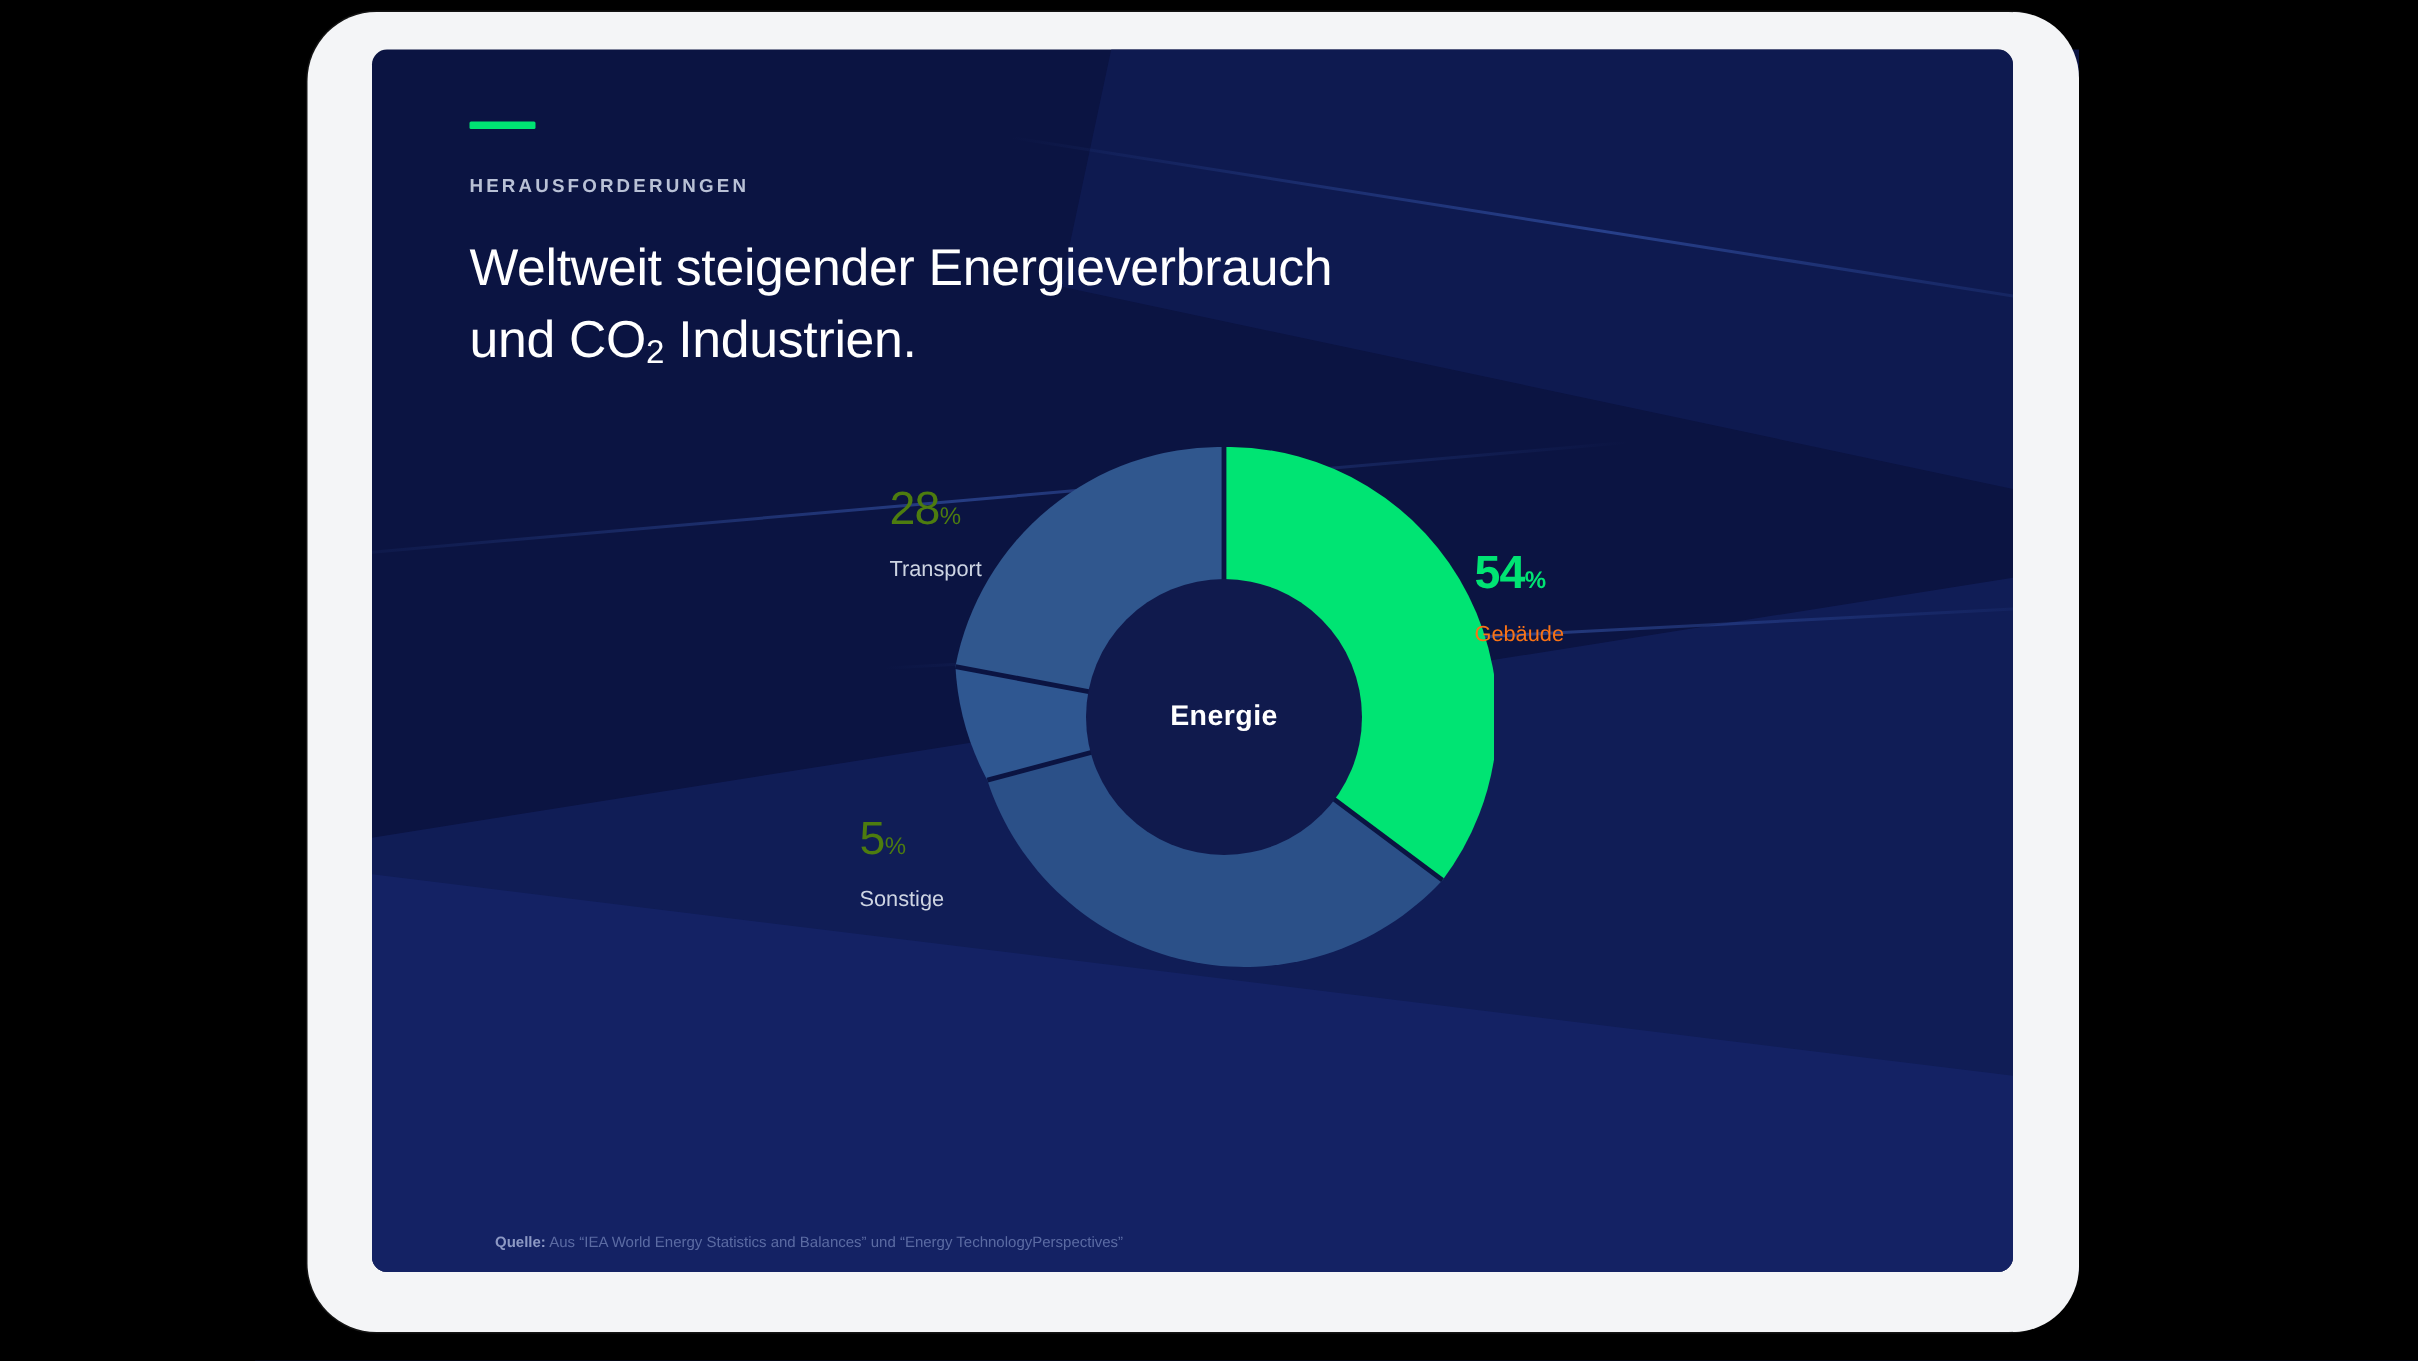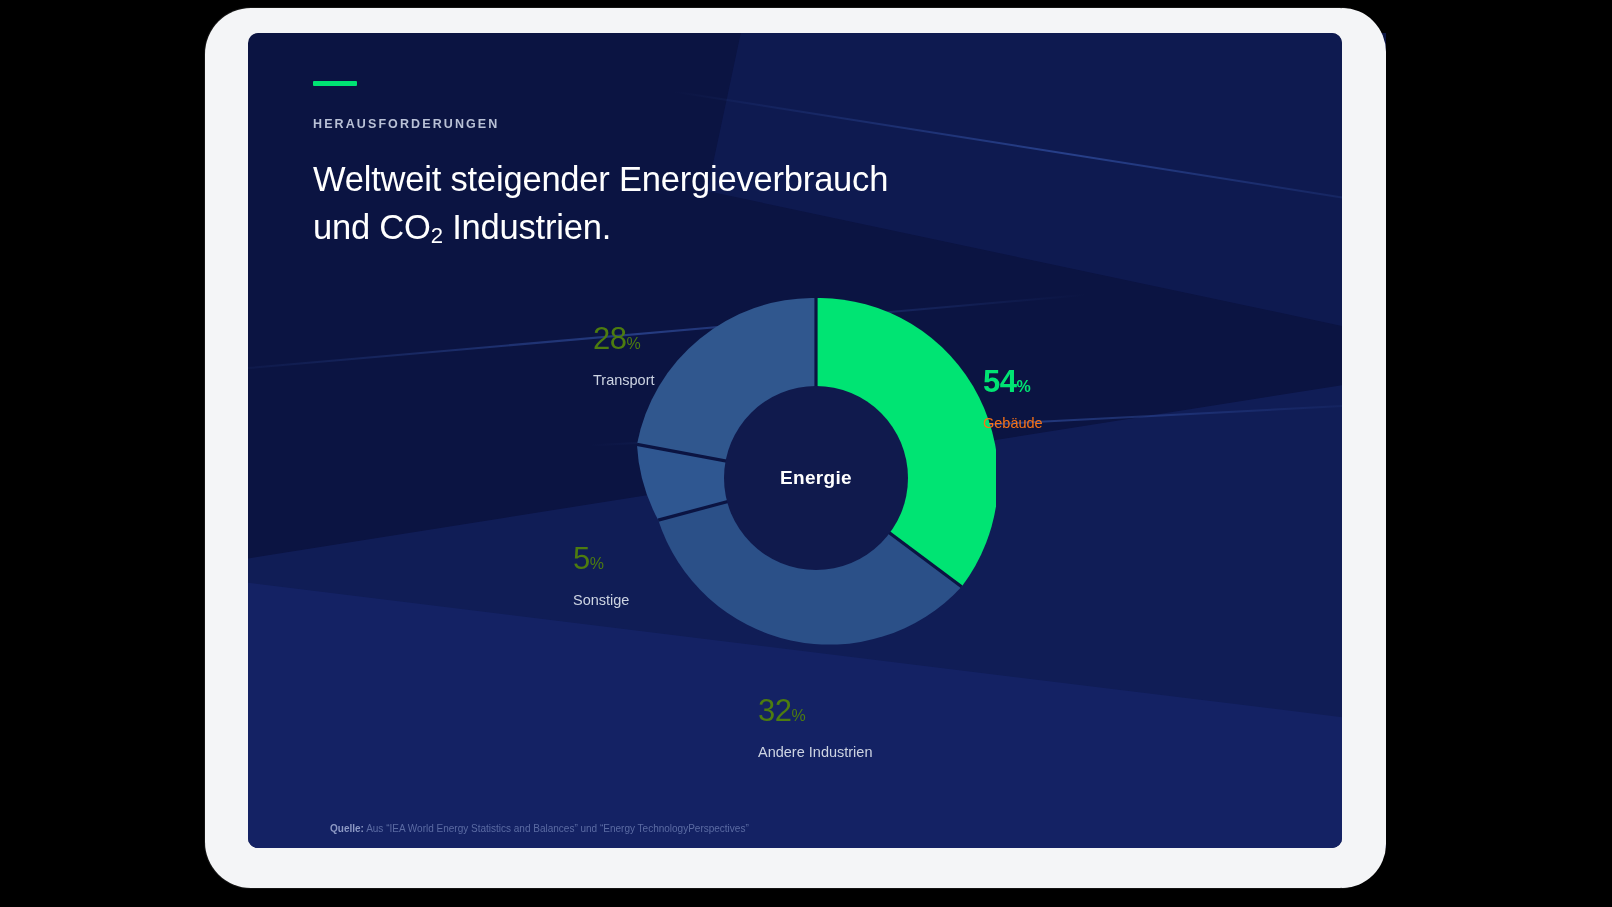--- a/index.html
+++ b/index.html
@@ -319,23 +319,19 @@
       <div class="callout green" id="callout-gebaeude">
         <div class="value"><span>54</span><span class="pct">%</span></div>
         <div class="name">Gebäude</div>
       </div>
 
       <div class="callout" id="callout-sonstige">
         <div class="value"><span>5</span><span class="pct">%</span></div>
         <div class="name">Sonstige</div>
       </div>
 
-      <div class="callout" id="callout-andere">
-        <div class="value"><span>32</span><span class="pct">%</span></div>
-        <div class="name">Andere Industrien</div>
-      </div>
 
     </div>
 
     <div id="footnote"><span class="lead">Quelle:</span><span> Aus “IEA World Energy Statistics and Balances” und “Energy TechnologyPerspectives”</span></div>
 
   </div>
 </div>
 
 </body></html>

